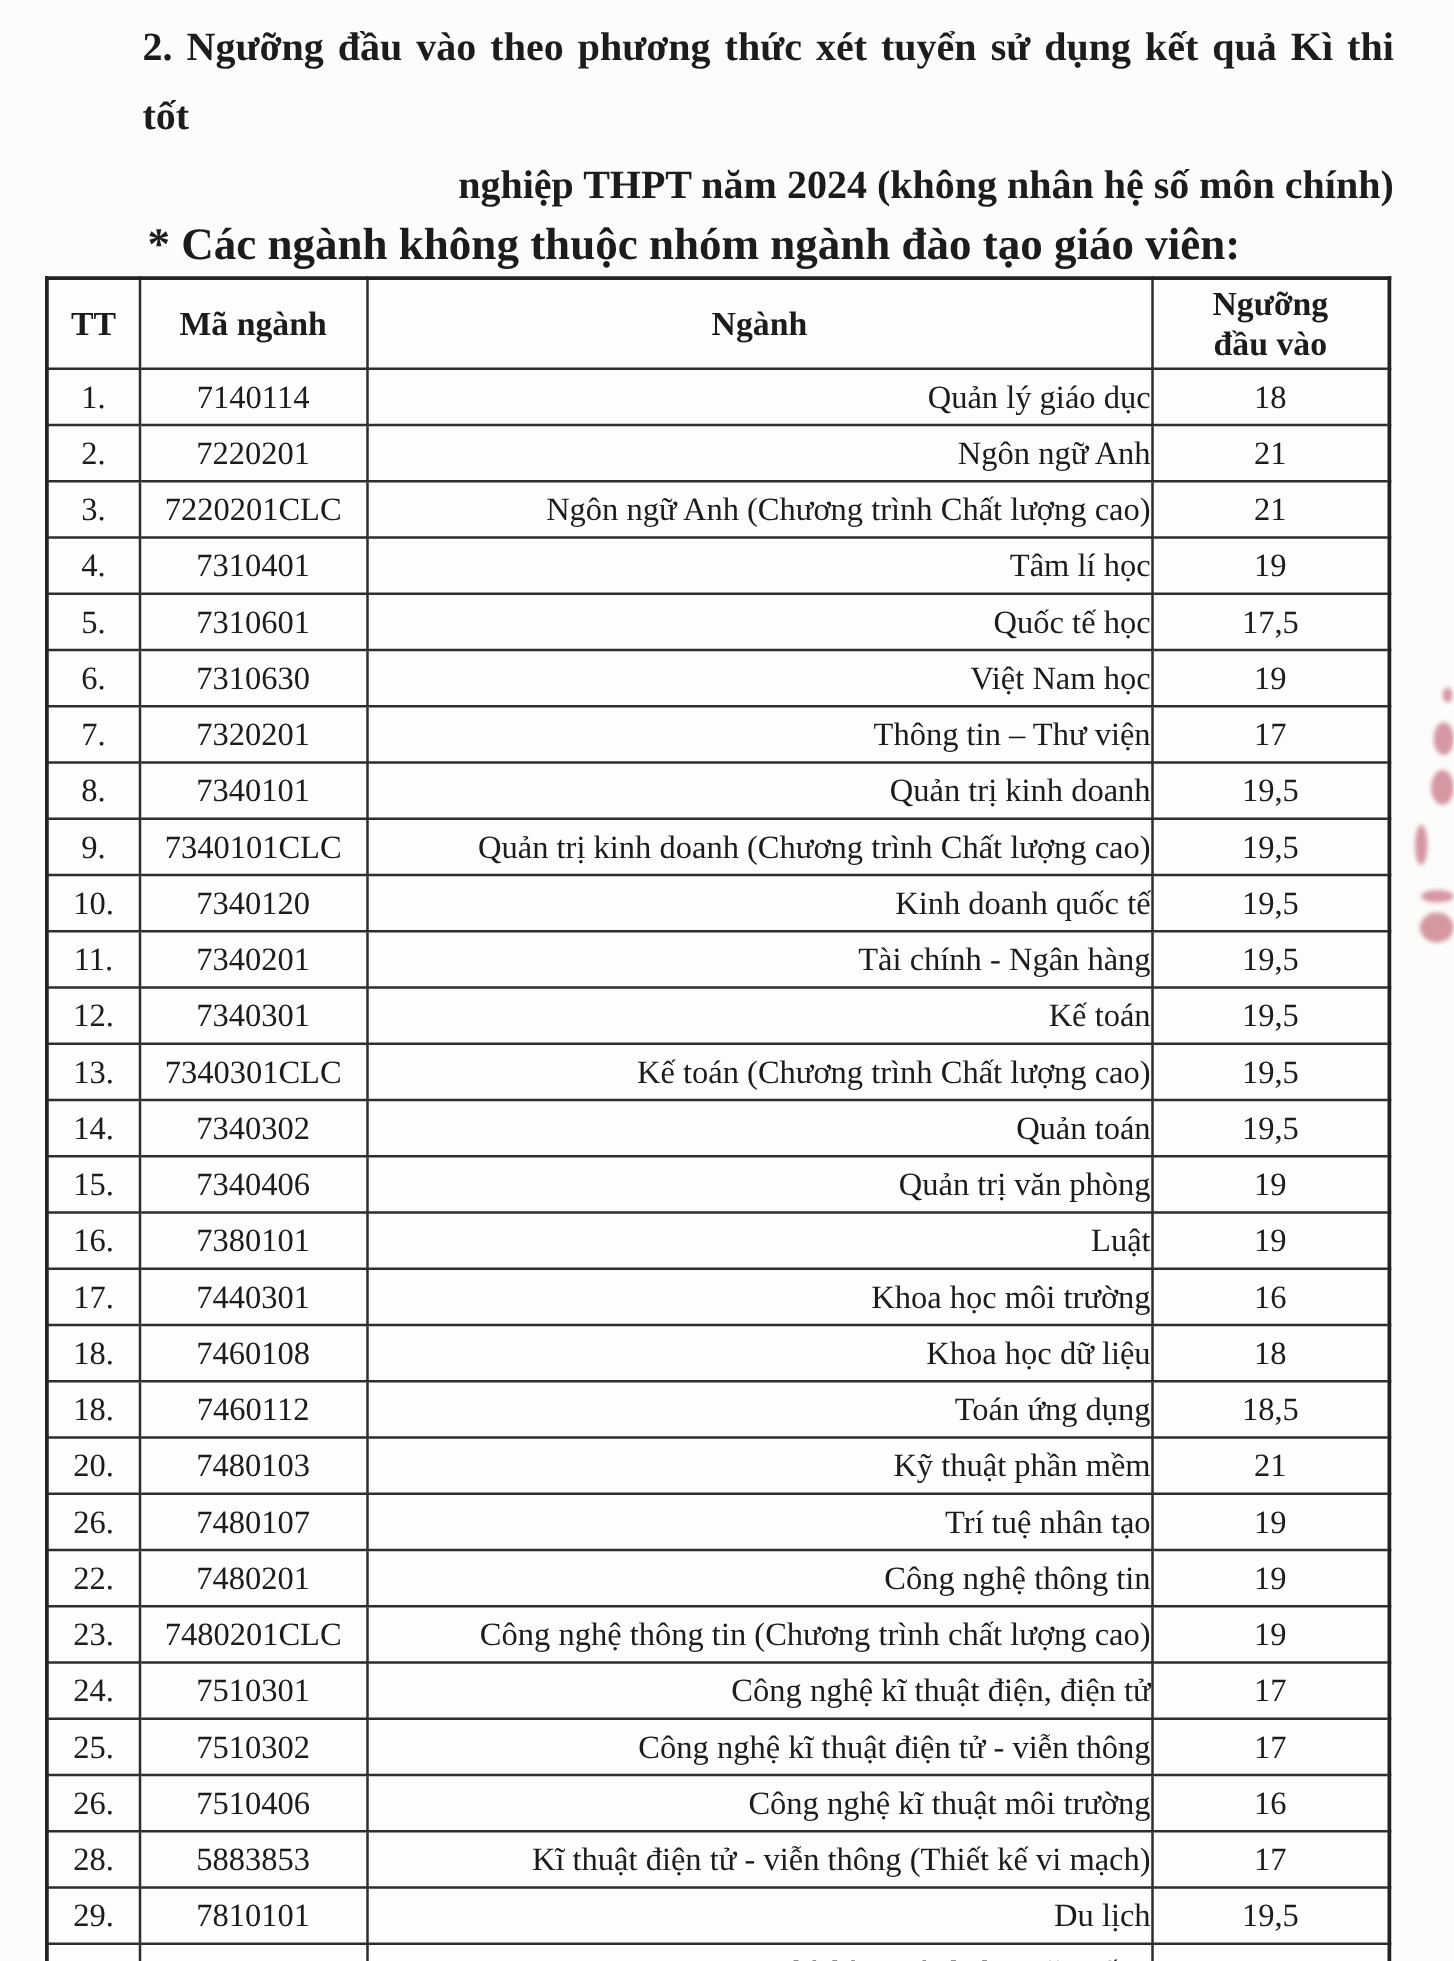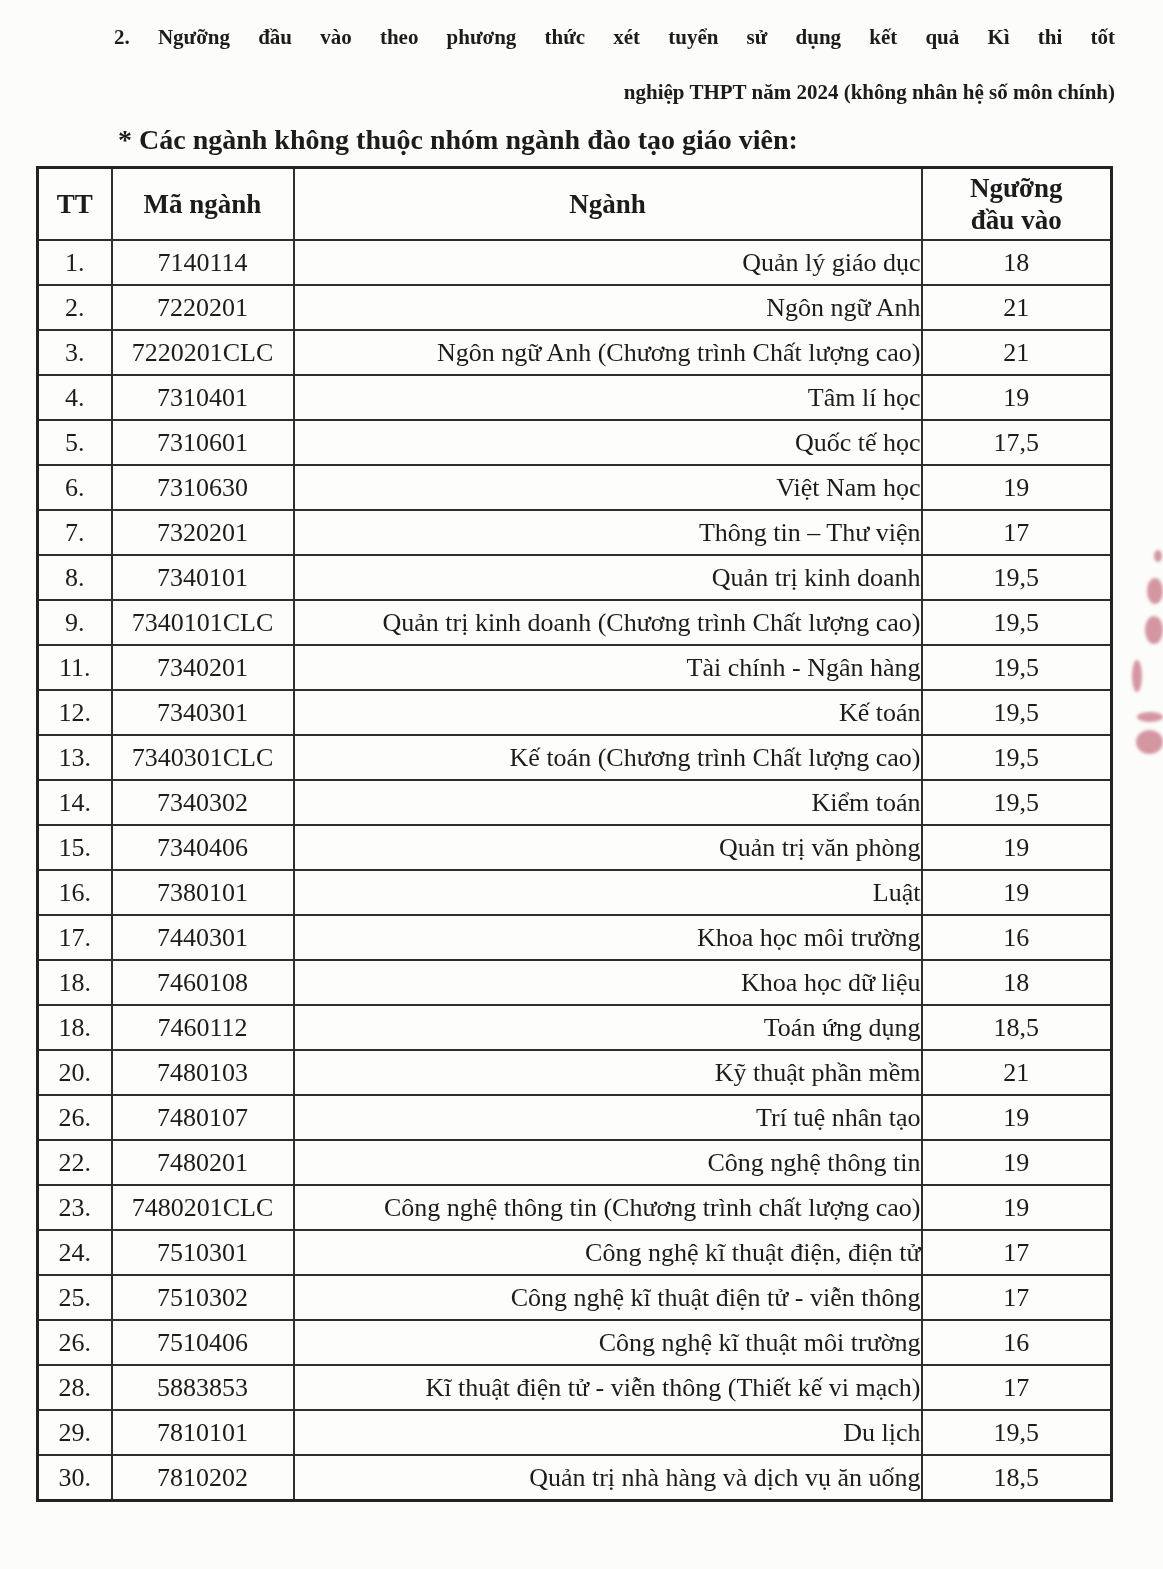--- a/index.html
+++ b/index.html
@@ -11,38 +11,38 @@
     height: 1569px;
     position: relative;
     background: #fcfcfa;
     color: #1c1c1c;
     font-family: "Liberation Serif", "DejaVu Serif", serif;
     overflow: hidden;
   }
   .heading {
     margin: 10px 48px 0 30px;
     font-weight: bold;
-    font-size: 21px;
+    font-size: 32px;
     line-height: 55px;
   }
   .heading .line1 {
     display: block;
     padding-left: 84px;
     text-align: justify;
     text-align-last: justify;
   }
   .heading .line2 {
     display: block;
     text-align: right;
   }
   .subtitle {
     margin: 0 30px;
     padding-left: 88px;
     font-weight: bold;
-    font-size: 28px;
+    font-size: 36px;
     line-height: 40px;
   }
   table.threshold-table {
     margin: 6px 0 0 36px;
     width: 1074px;
     border-collapse: collapse;
     table-layout: fixed;
     border: 3px solid #232323;
     background: #fdfdfc;
   }
@@ -162,41 +162,47 @@
         <td class="col-name">Quản trị kinh doanh</td>
         <td class="col-threshold">19,5</td>
       </tr>
       <tr>
         <td class="col-tt">9.</td>
         <td class="col-code">7340101CLC</td>
         <td class="col-name">Quản trị kinh doanh (Chương trình Chất lượng cao)</td>
         <td class="col-threshold">19,5</td>
       </tr>
       <tr>
+        <td class="col-tt">10.</td>
+        <td class="col-code">7340120</td>
+        <td class="col-name">Kinh doanh quốc tế</td>
+        <td class="col-threshold">19,5</td>
+      </tr>
+      <tr>
         <td class="col-tt">11.</td>
         <td class="col-code">7340201</td>
         <td class="col-name">Tài chính - Ngân hàng</td>
         <td class="col-threshold">19,5</td>
       </tr>
       <tr>
         <td class="col-tt">12.</td>
         <td class="col-code">7340301</td>
         <td class="col-name">Kế toán</td>
         <td class="col-threshold">19,5</td>
       </tr>
       <tr>
         <td class="col-tt">13.</td>
         <td class="col-code">7340301CLC</td>
         <td class="col-name">Kế toán (Chương trình Chất lượng cao)</td>
         <td class="col-threshold">19,5</td>
       </tr>
       <tr>
         <td class="col-tt">14.</td>
         <td class="col-code">7340302</td>
-        <td class="col-name">Kiểm toán</td>
+        <td class="col-name">Quản toán</td>
         <td class="col-threshold">19,5</td>
       </tr>
       <tr>
         <td class="col-tt">15.</td>
         <td class="col-code">7340406</td>
         <td class="col-name">Quản trị văn phòng</td>
         <td class="col-threshold">19</td>
       </tr>
       <tr>
         <td class="col-tt">16.</td>

